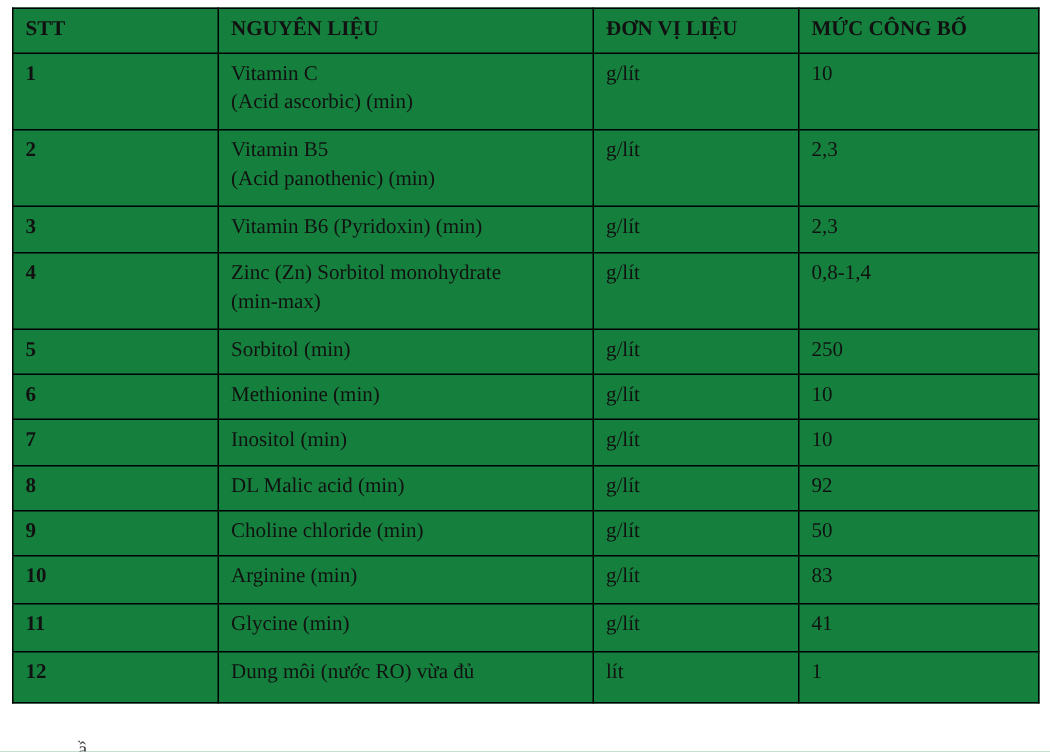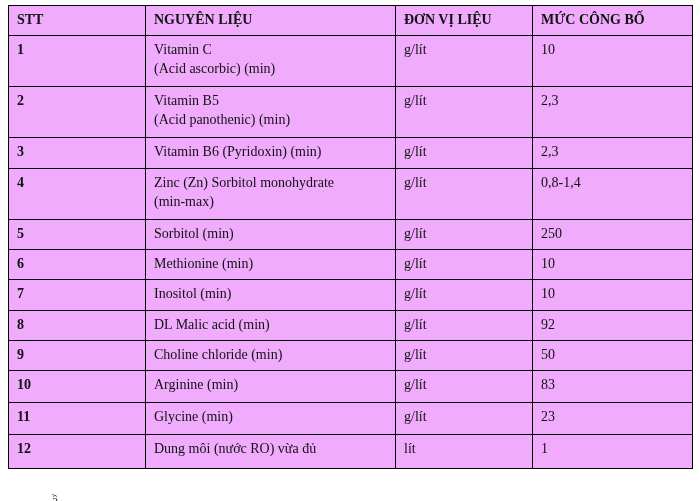--- a/index.html
+++ b/index.html
@@ -21,21 +21,21 @@
   .doc-title {
     font-size: 14px;
     line-height: 18px;
     margin: 0 0 10px 0;
     color: #111111;
   }
   table.spec-table {
     border-collapse: collapse;
     table-layout: fixed;
     width: 684px;
-    background: #f0abfc;
+    background: #15803d;
   }
   table.spec-table th,
   table.spec-table td {
     border: 1.5px solid #000000;
     vertical-align: top;
     padding: 4px 6px 2px 8px;
     font-size: 14px;
     line-height: 19px;
     white-space: pre-line;
     overflow: hidden;
@@ -145,21 +145,21 @@
       <tr class="rh32">
         <td class="col-stt">10</td>
         <td class="col-name">Arginine (min)</td>
         <td class="col-unit">g/lít</td>
         <td class="col-value">83</td>
       </tr>
       <tr class="rh32">
         <td class="col-stt">11</td>
         <td class="col-name">Glycine (min)</td>
         <td class="col-unit">g/lít</td>
-        <td class="col-value">23</td>
+        <td class="col-value">41</td>
       </tr>
       <tr class="rh34">
         <td class="col-stt">12</td>
         <td class="col-name">Dung môi (nước RO) vừa đủ</td>
         <td class="col-unit">lít</td>
         <td class="col-value">1</td>
       </tr>
     </tbody>
   </table>
 

